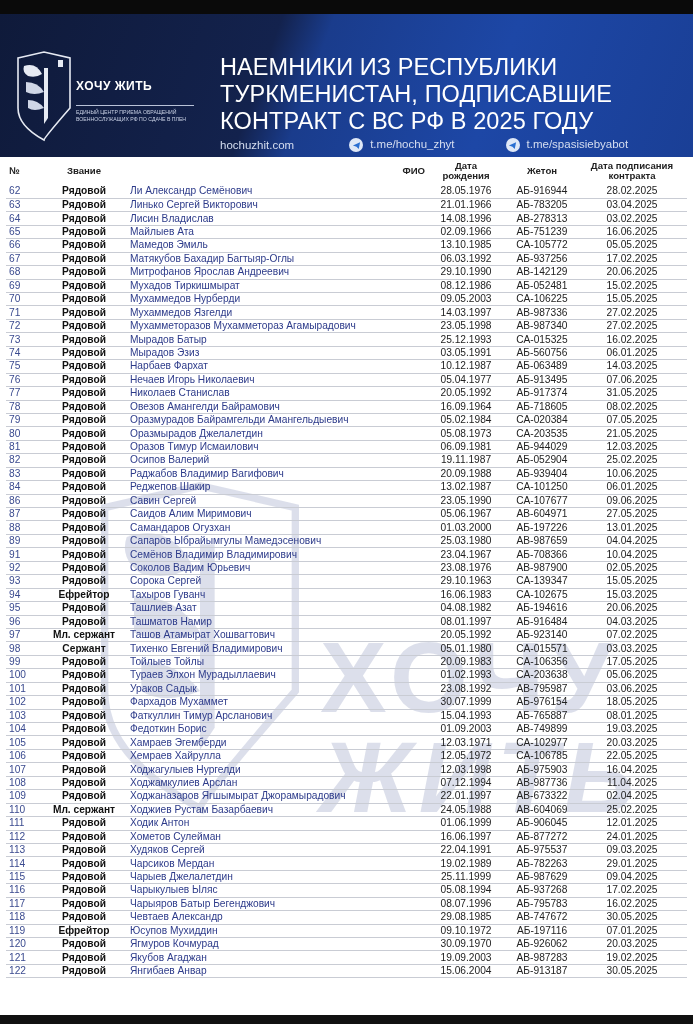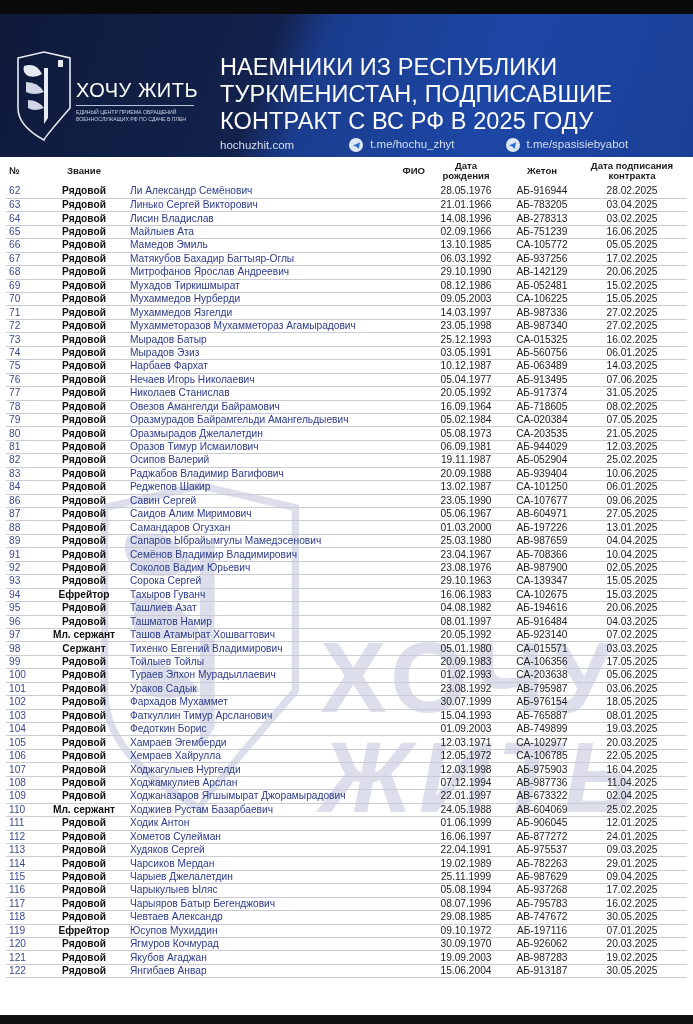--- a/index.html
+++ b/index.html
@@ -17,21 +17,21 @@
     color: #fff;
   }
   .logo {
     position: absolute; left: 14px; top: 34px; width: 190px; height: 110px;
   }
   .logo .shield {
     position: absolute; left: 0; top: 0; width: 60px; height: 96px;
   }
   .logo .brand {
     position: absolute; left: 62px; top: 31px;
-    font-size: 20px; font-weight: normal; letter-spacing: 0.5px; color: #fff;
+    font-size: 12px; font-weight: bold; letter-spacing: 0.5px; color: #fff;
   }
   .logo .brand-line {
     position: absolute; left: 62px; top: 57px; width: 118px; height: 1px; background: #b9c2d8;
   }
   .logo .sub {
     position: absolute; left: 62px; top: 61px; width: 130px;
     font-size: 5.2px; line-height: 6.6px; color: #c8d0e4; text-transform: uppercase;
   }
   .title {
     position: absolute; left: 220px; top: 40px;

